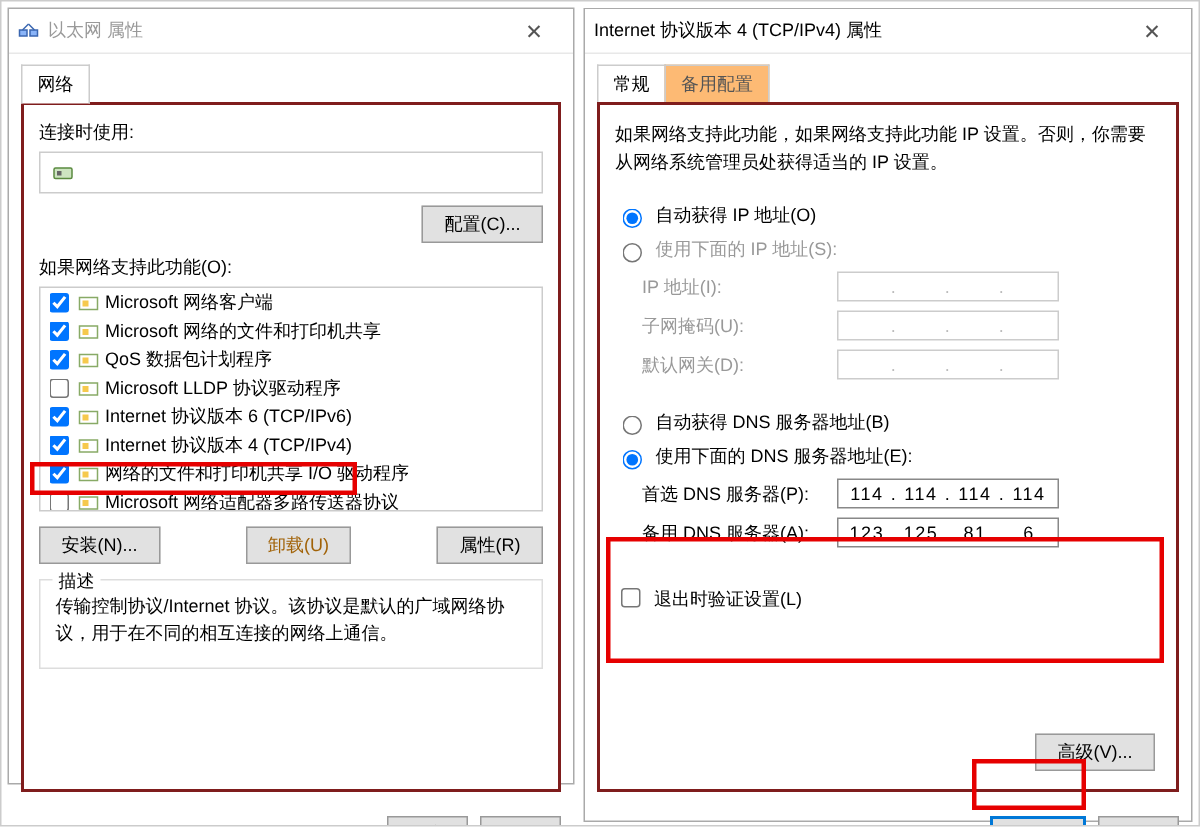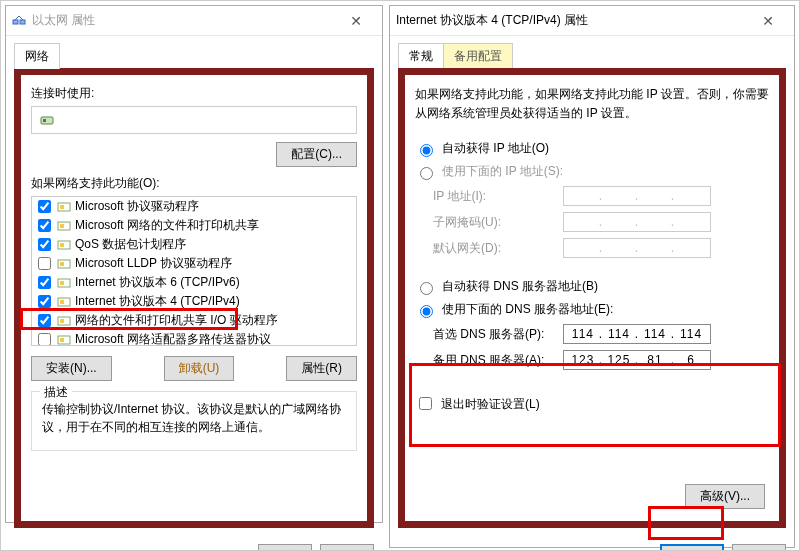--- a/index.html
+++ b/index.html
@@ -48,23 +48,23 @@
   .tab {
     padding: 4px 10px;
     background: #fff;
     border: 1px solid #ccc;
     border-bottom: none;
     position: relative;
     top: 1px;
     margin-right: -1px;
     cursor: pointer;
   }
-  .tab.inactive { background: #fef9c3; color: #555; }
+  .tab.inactive { background: #fdba74; color: #555; }
   .panel {
-    border: 7px solid #7f1d1d;
+    border: 2px solid #7f1d1d;
     margin: 0 8px 8px 8px;
     padding: 10px;
     background: #fff;
   }
   .adapter-box {
     border: 1px solid #ccc;
     padding: 6px 8px;
     display: flex;
     align-items: center;
     gap: 8px;
@@ -191,21 +191,21 @@
     </div>
 
     <div style="margin-top:8px">如果网络支持此功能(O):</div>
     <div class="itemlist" id="itemlist">
         <div class="itemrow">
           <input type="checkbox" checked="" style="">
           <span class="proto-icon"><svg viewBox="0 0 14 12">
               <rect x="1" y="2" width="12" height="8" fill="#fff" stroke="#8a6"></rect>
               <rect x="3" y="4" width="4" height="4" fill="#f6c94d"></rect>
             </svg></span>
-          <span>Microsoft 协议驱动程序</span>
+          <span>Microsoft 网络客户端</span>
         </div>
         <div class="itemrow">
           <input type="checkbox" checked="" style="">
           <span class="proto-icon"><svg viewBox="0 0 14 12">
               <rect x="1" y="2" width="12" height="8" fill="#fff" stroke="#8a6"></rect>
               <rect x="3" y="4" width="4" height="4" fill="#f6c94d"></rect>
             </svg></span>
           <span>Microsoft 网络的文件和打印机共享</span>
         </div>
         <div class="itemrow">

